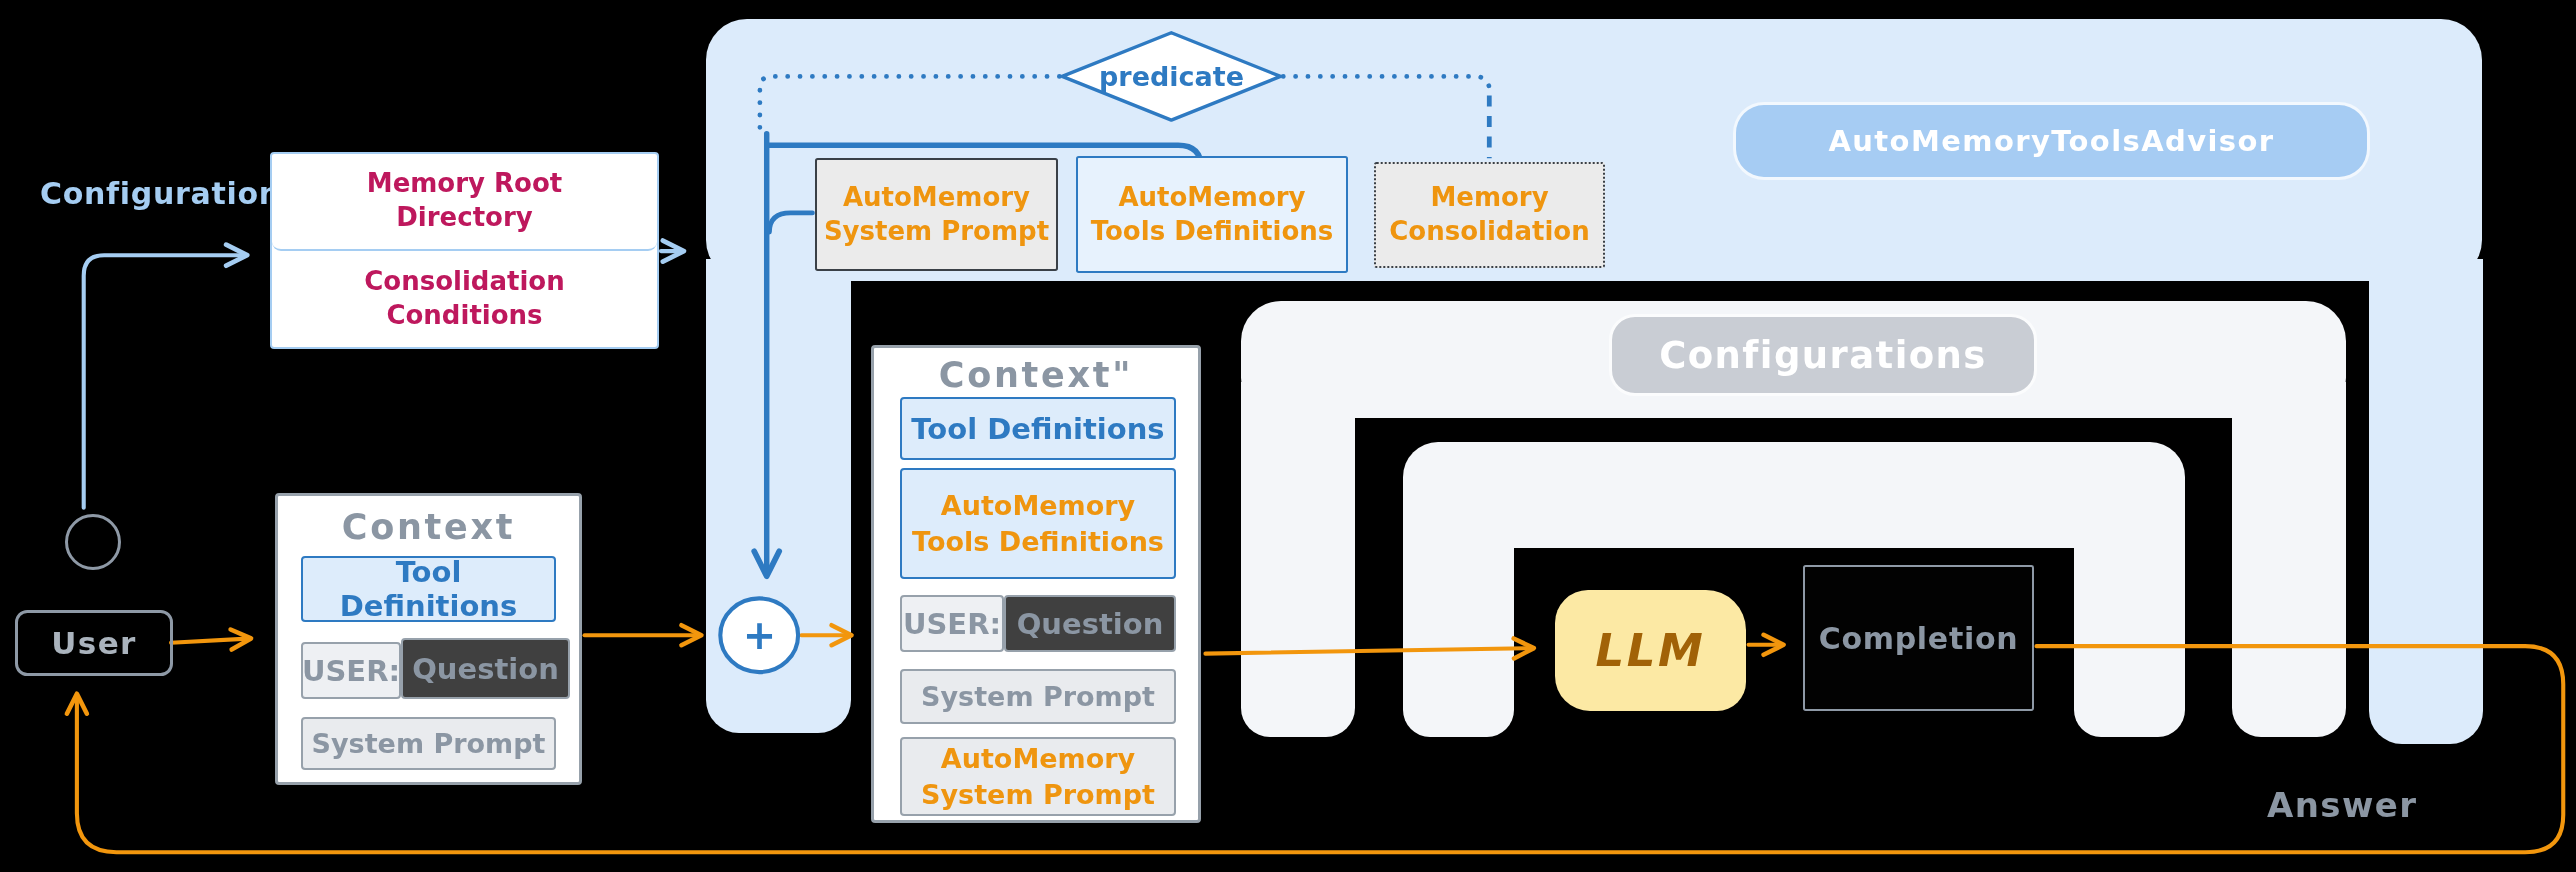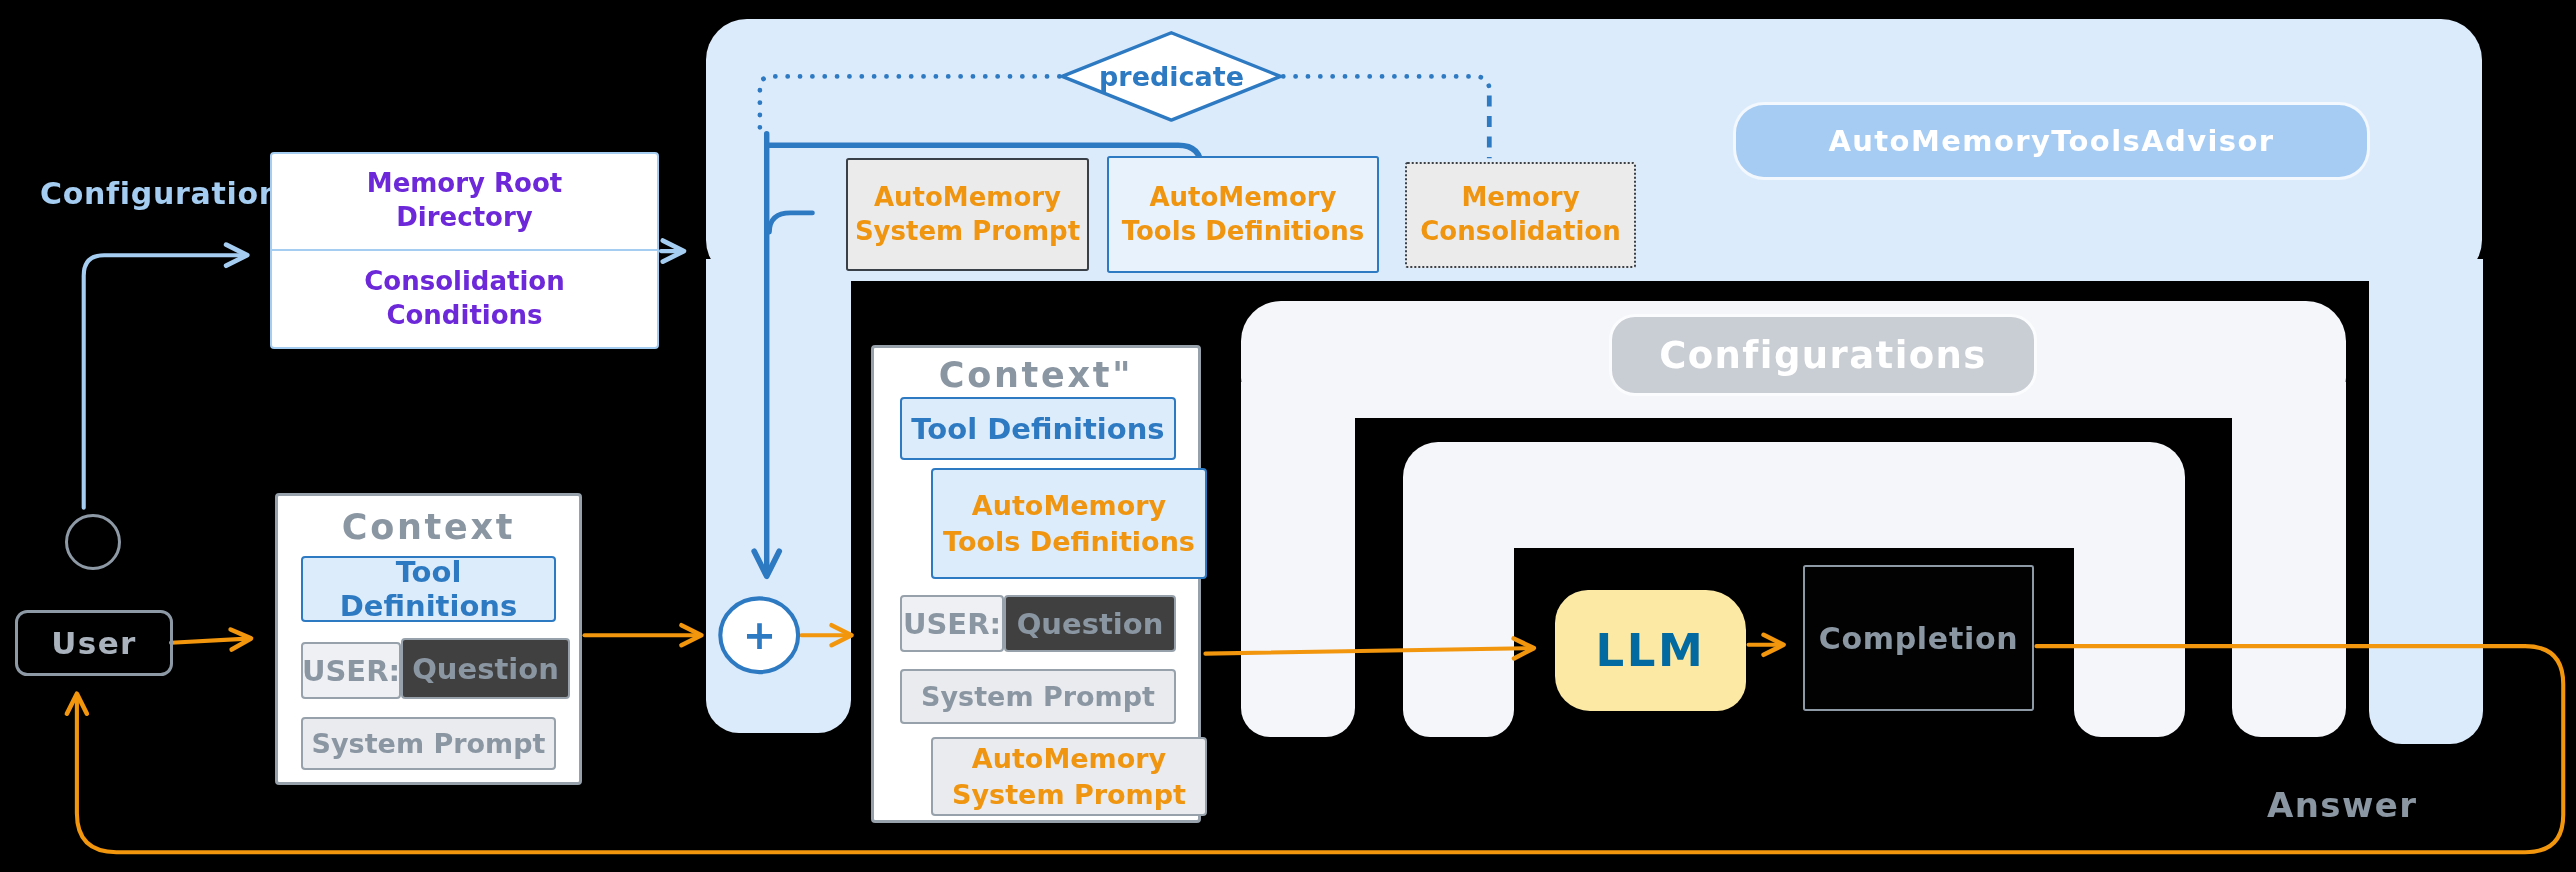--- a/index.html
+++ b/index.html
@@ -27,22 +27,22 @@
     position:absolute;z-index:3;background:#ffffff;
     border:3.4px solid #97a1ab;border-radius:4.1px;box-sizing:border-box;
   }
   .chip{
     position:absolute;display:flex;align-items:center;justify-content:center;
     box-sizing:border-box;border-radius:4.1px;text-align:center;
   }
   .chip-blue{background:#ddecfb;border:2.7px solid #2e7ac2;color:#2e7ac2;}
   .chip-gray{background:#e9ebee;border:2.7px solid #97a1ab;color:#8b96a3;}
   .chip-white{background:#404040;border:2.7px solid #97a1ab;color:#8b96a3;}
-  .orange-text{color:#ef950f !important;margin-left:31px;}
-  .lightblue-text{color:#6d28d9;}
+  .orange-text{color:#ef950f !important;}
+  .lightblue-text{color:#be185d;border-radius:9px;}
   .preline{white-space:pre-line;line-height:1.3;}
   .box-title{
     position:absolute;left:0;right:0;text-align:center;
     color:#8b96a3;font-weight:600;letter-spacing:2.7px;
   }
   .mem-box{
     position:absolute;z-index:3;display:flex;align-items:center;justify-content:center;
     box-sizing:border-box;text-align:center;font-weight:600;border-radius:2.7px;
   }
   .centered{display:flex;align-items:center;justify-content:center;}
@@ -140,20 +140,20 @@
     <div class="chip chip-blue" style="left:26px;top:49px;width:276px;height:63px;font-size:29px;font-weight:600;">Tool Definitions</div>
     <div class="chip chip-blue preline orange-text" style="left:26px;top:120px;width:276px;height:111px;font-size:27px;font-weight:600;">AutoMemory
 Tools Definitions</div>
     <div class="chip chip-gray" style="left:26px;top:247px;width:104px;height:57px;font-size:29px;font-weight:600;background:#eef0f3;">USER:</div>
     <div class="chip chip-white" style="left:130px;top:247px;width:172px;height:57px;font-size:29px;font-weight:600;">Question</div>
     <div class="chip chip-gray" style="left:26px;top:321px;width:276px;height:55px;font-size:27px;font-weight:600;">System Prompt</div>
     <div class="chip chip-gray preline orange-text" style="left:26px;top:389px;width:276px;height:79px;font-size:27px;font-weight:600;">AutoMemory
 System Prompt</div>
   </div>
 
-  <div class="abs layer3 centered" style="left:1555px;top:590px;width:191px;height:121px;background:#fce9a4;border-radius:33px 40px 29px 35px;color:#0369a1;font-size:45px;font-weight:700;letter-spacing:2.7px;">LLM</div>
+  <div class="abs layer3 centered" style="left:1555px;top:590px;width:191px;height:121px;background:#fce9a4;border-radius:33px 40px 29px 35px;color:#a16207;font-size:45px;font-weight:700;font-style:italic;letter-spacing:2.7px;">LLM</div>
 
   <div class="abs layer3 centered" style="left:1803px;top:565px;width:231px;height:146px;background:#020202;border:2.7px solid #8e99a6;border-radius:2.7px;box-sizing:border-box;color:#8b96a3;font-size:30px;font-weight:600;letter-spacing:0.7px;">Completion</div>
 
   <div class="abs layer3" style="left:2267px;top:785px;color:#8b96a3;font-size:34px;font-weight:600;letter-spacing:1.4px;text-align:right;">Answer</div>
 
 </div>
 
 
 </body></html>

